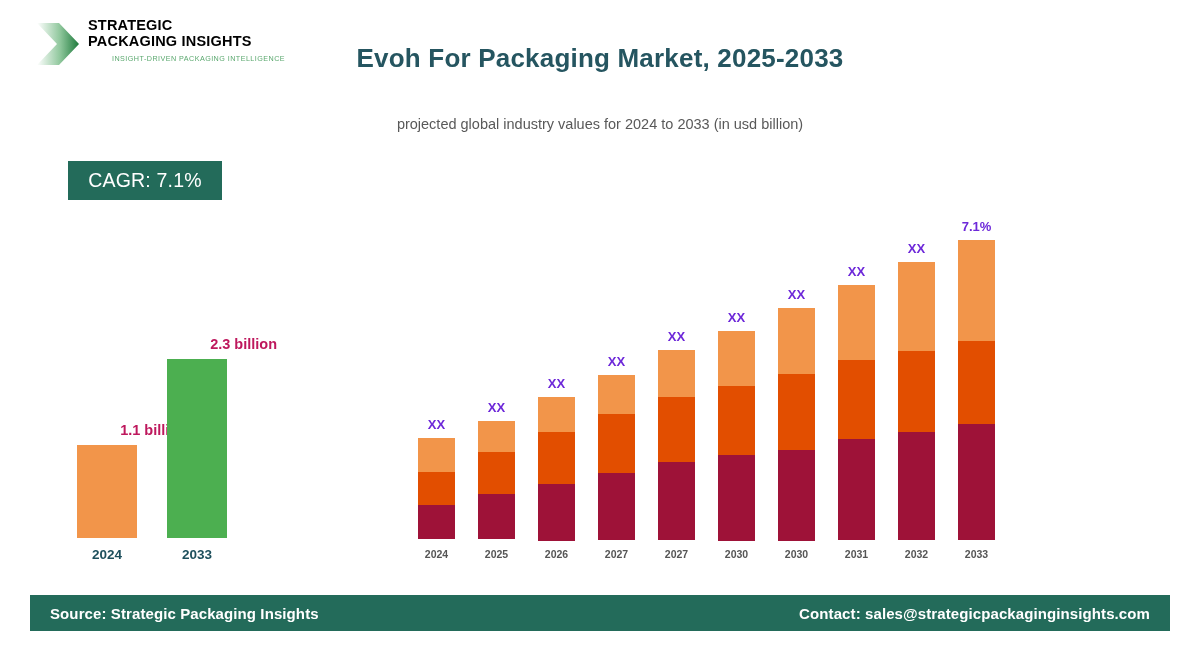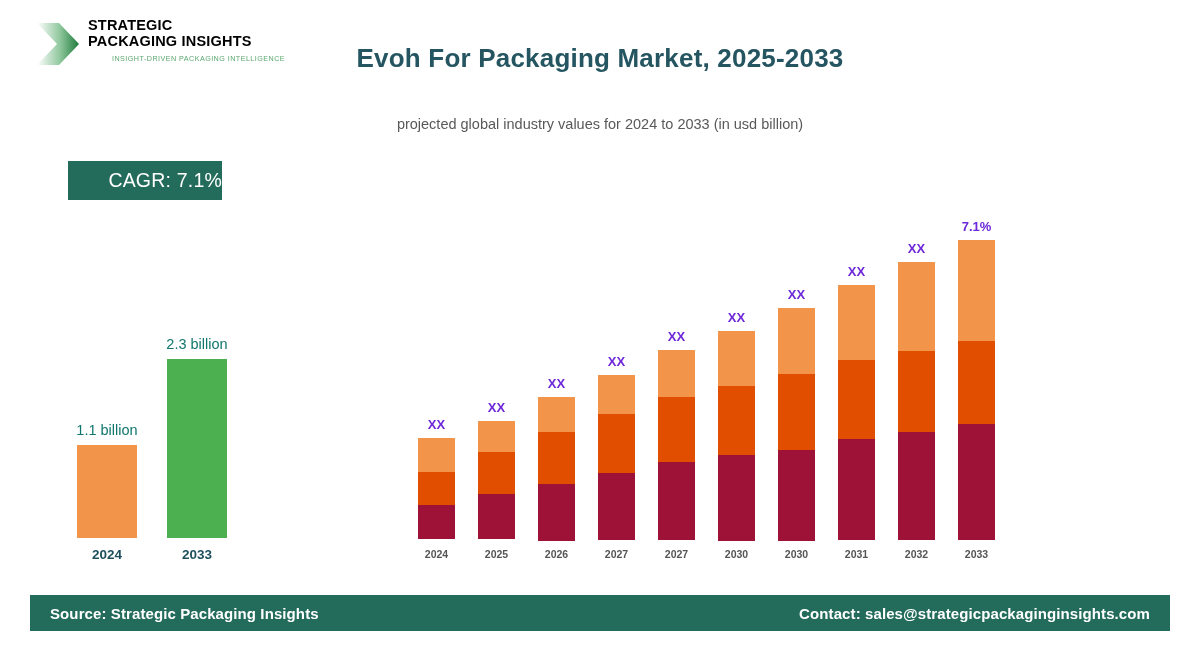--- a/index.html
+++ b/index.html
@@ -81,21 +81,21 @@
     position: absolute;
     left: 68px;
     top: 161px;
     width: 154px;
     height: 39px;
     background: #236b5a;
     color: #ffffff;
     font-size: 19.5px;
     display: flex;
     align-items: center;
-    justify-content: flex-end;
+    justify-content: center;
     letter-spacing: 0.2px;
   }
 
   
   #compare-chart {
     position: absolute;
     left: 55px;
     top: 300px;
     width: 220px;
     height: 270px;
@@ -106,24 +106,24 @@
     width: 60px;
   }
   .cmp-bar {
     position: absolute;
     bottom: 0;
     width: 60px;
   }
   .cmp-value {
     position: absolute;
     width: 160px;
-    text-align: center;
+    text-align: right;
     font-size: 14.5px;
-    font-weight: normal;
-    color: #0f766e;
+    font-weight: bold;
+    color: #be185d;
     white-space: nowrap;
   }
   .cmp-label {
     position: absolute;
     width: 60px;
     text-align: center;
     font-size: 13.5px;
     font-weight: bold;
     color: #1d4f5c;
   }

